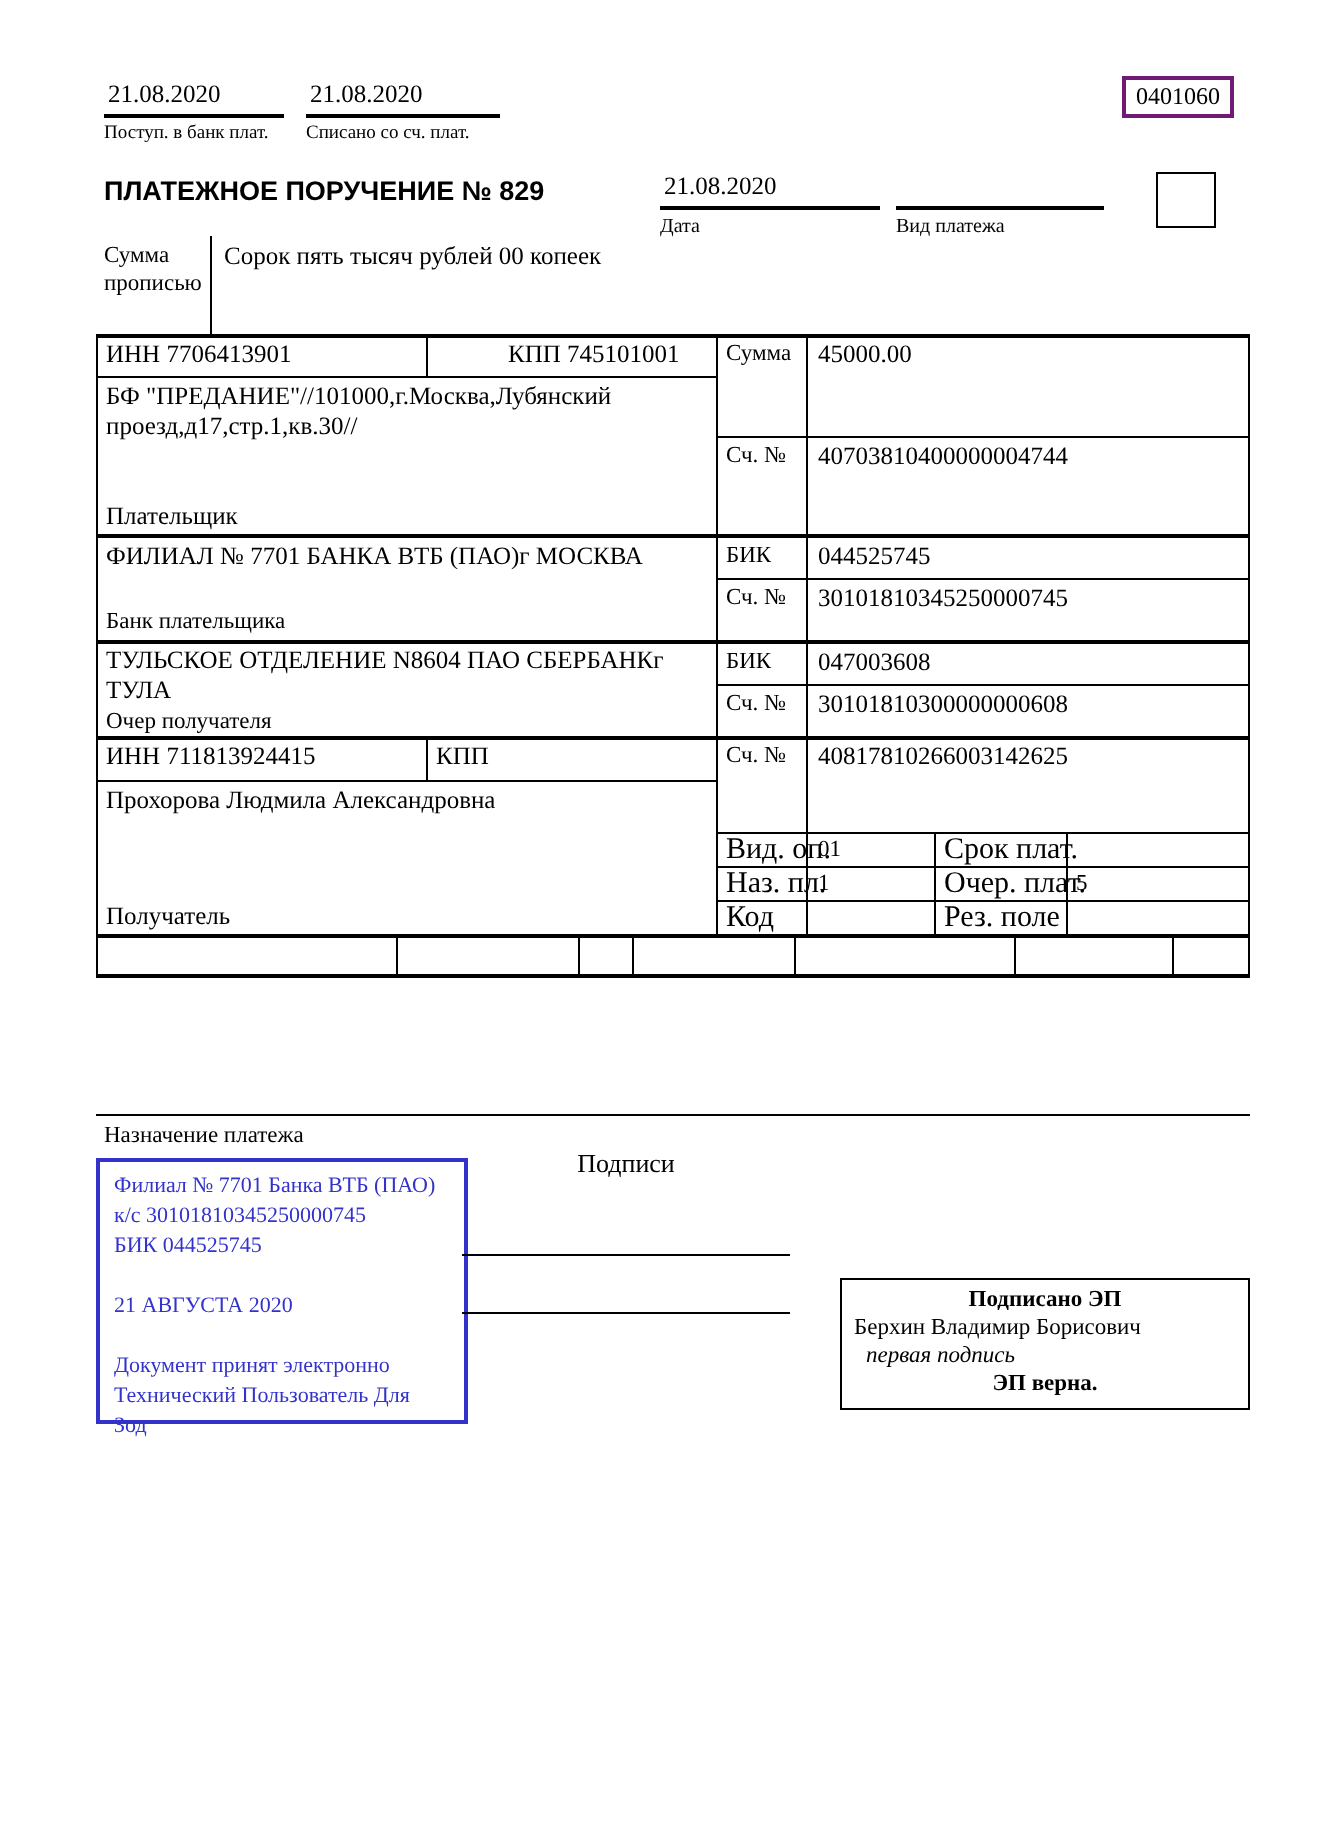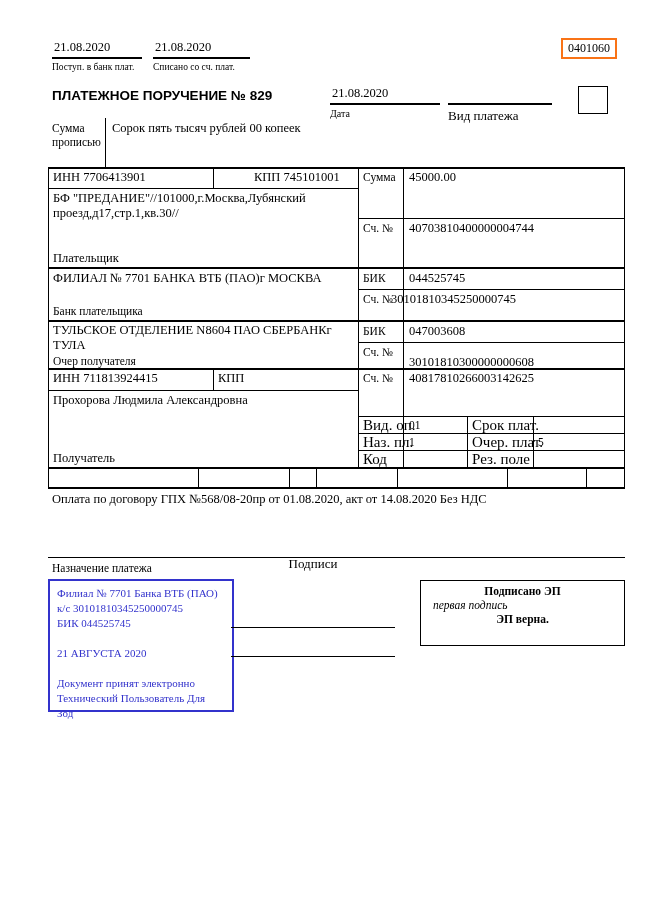--- a/index.html
+++ b/index.html
@@ -6,21 +6,21 @@
   .page{position:relative;width:660px;height:919px;background:#ffffff;
         font-family:"Liberation Serif",serif;color:#000;overflow:hidden;}
   .abs{position:absolute;}
   .v{font-size:12.5px;line-height:15px;}
   .l{font-size:15px;line-height:13px;}
   .b{font-weight:bold;}
   .ln{position:absolute;background:#000;}
   .title{font-family:"Liberation Sans",sans-serif;font-weight:bold;font-size:13.5px;}
   .dateblk .dv{font-size:12.5px;padding:0 2px 2px 2px;border-bottom:2px solid #000;}
   .dateblk .dl{font-size:9.5px;margin-top:3px;}
-  .codebox{border:2px solid #f97316;font-size:12px;padding:1px 5px;}
+  .codebox{border:2px solid #701a75;font-size:12px;padding:1px 5px;}
   .chkbox{border:1.5px solid #000;width:28px;height:26px;}
   .bluebox{border:2px solid #3333cc;color:#3333cc;font-size:11px;line-height:15px;
            padding:5px 7px;width:168px;height:119px;}
   .stampbox{border:1.5px solid #000;width:191px;height:58px;font-size:11.5px;
             line-height:14px;padding:3px 6px;}
   .ctr{text-align:center;}
   .it{font-style:italic;}
 </style>
 </head>
 <body>
@@ -37,21 +37,21 @@
   </div>
   <div class="abs codebox" style="left:561px;top:38px;">0401060</div>
 
   <div class="abs title" style="left:52px;top:88px;">ПЛАТЕЖНОЕ ПОРУЧЕНИЕ № 829</div>
   <div class="abs dateblk" style="left:330px;top:86px;">
     <div class="dv" style="width:106px;">21.08.2020</div>
     <div class="dl" style="font-size:10px;">Дата</div>
   </div>
   <div class="abs dateblk" style="left:448px;top:86px;">
     <div class="dv" style="width:100px;height:15px;"></div>
-    <div class="dl" style="font-size:13px;">Вид платежа</div>
+    <div class="dl" style="font-size:10px;">Вид платежа</div>
   </div>
   <div class="abs chkbox" style="left:578px;top:86px;"></div>
 
   <div class="abs l" style="left:52px;top:121px;width:50px;font-size:11.5px;line-height:14px;">Сумма прописью</div>
   <div class="ln" style="left:105px;top:118px;width:1px;height:49px;"></div>
   <div class="abs v" style="left:112px;top:121px;">Сорок пять тысяч рублей 00 копеек</div>
 
   <div class="abs" style="left:48px;top:167px;width:577px;height:322px;">
 
     <div class="ln" style="left:0;top:0;width:577px;height:2px;"></div>
@@ -93,28 +93,28 @@
     <div class="abs v" style="left:361px;top:3px;">45000.00</div>
     <div class="abs v" style="left:5px;top:24px;width:300px;">БФ "ПРЕДАНИЕ"//101000,г.Москва,Лубянский проезд,д17,стр.1,кв.30//</div>
     <div class="abs l" style="left:315px;top:55px;font-size:11.5px;">Сч. №</div>
     <div class="abs v" style="left:361px;top:54px;">40703810400000004744</div>
     <div class="abs v" style="left:5px;top:84px;">Плательщик</div>
 
     <div class="abs v" style="left:5px;top:104px;width:290px;">ФИЛИАЛ № 7701 БАНКА ВТБ (ПАО)г МОСКВА</div>
     <div class="abs l" style="left:315px;top:105px;font-size:11.5px;">БИК</div>
     <div class="abs v" style="left:361px;top:104px;">044525745</div>
     <div class="abs l" style="left:315px;top:126px;font-size:11.5px;">Сч. №</div>
-    <div class="abs v" style="left:343px;top:125px;">30101810345250000745</div>
+    <div class="abs v" style="left:361px;top:125px;">30101810345250000745</div>
     <div class="abs v" style="left:5px;top:137px;font-size:11.5px;">Банк плательщика</div>
 
     <div class="abs v" style="left:5px;top:156px;width:280px;">ТУЛЬСКОЕ ОТДЕЛЕНИЕ N8604 ПАО СБЕРБАНКг ТУЛА</div>
     <div class="abs l" style="left:315px;top:158px;font-size:11.5px;">БИК</div>
     <div class="abs v" style="left:361px;top:157px;">047003608</div>
     <div class="abs l" style="left:315px;top:179px;font-size:11.5px;">Сч. №</div>
-    <div class="abs v" style="left:361px;top:188px;">30101810300000000608</div>
+    <div class="abs v" style="left:361px;top:178px;">30101810300000000608</div>
     <div class="abs v" style="left:5px;top:187px;font-size:11.5px;">Очер получателя</div>
 
     <div class="abs v" style="left:5px;top:204px;">ИНН 711813924415</div>
     <div class="abs v" style="left:170px;top:204px;">КПП</div>
     <div class="abs l" style="left:315px;top:205px;font-size:11.5px;">Сч. №</div>
     <div class="abs v" style="left:361px;top:204px;">40817810266003142625</div>
     <div class="abs v" style="left:5px;top:226px;width:300px;">Прохорова Людмила Александровна</div>
     <div class="abs v" style="left:5px;top:284px;">Получатель</div>
 
     <div class="abs l" style="left:315px;top:252px;">Вид. оп.</div>
@@ -124,38 +124,38 @@
     <div class="abs l" style="left:315px;top:269px;">Наз. пл.</div>
     <div class="abs l" style="left:361px;top:269px;font-size:11.5px;">1</div>
     <div class="abs l" style="left:424px;top:269px;">Очер. плат.</div>
     <div class="abs l" style="left:490px;top:269px;font-size:11.5px;">5</div>
     <div class="abs l" style="left:315px;top:286px;text-align:right;">Код</div>
     <div class="abs l" style="left:361px;top:286px;font-size:11.5px;"></div>
     <div class="abs l" style="left:424px;top:286px;">Рез. поле</div>
     <div class="abs l" style="left:545px;top:286px;font-size:11.5px;"></div>
   </div>
 
-  <div class="abs v" style="left:52px;top:492px;width:560px;">Оплата по договору ГПХ №568/08-20пр от 01.08.2020, акт от 14.08.2020 Без НДС</div>
   <div class="ln" style="left:48px;top:557px;width:577px;height:1px;"></div>
   <div class="abs l" style="left:52px;top:562px;font-size:11.5px;">Назначение платежа</div>
 
   <div class="abs bluebox" style="left:48px;top:579px;">
     <div>Филиал № 7701 Банка ВТБ (ПАО)</div>
     <div>к/с 30101810345250000745</div>
     <div>БИК 044525745</div>
     <div style="height:15px;"></div>
     <div>21 АВГУСТА 2020</div>
     <div style="height:15px;"></div>
     <div>Документ принят электронно</div>
     <div style="width:160px;">Технический Пользователь Для Зод</div>
   </div>
 
-  <div class="abs ctr" style="left:231px;top:556px;width:164px;font-size:13px;">Подписи</div>
+  <div class="abs ctr" style="left:231px;top:574px;width:164px;font-size:13px;">Подписи</div>
   <div class="ln" style="left:231px;top:627px;width:164px;height:1px;"></div>
   <div class="ln" style="left:231px;top:656px;width:164px;height:1px;"></div>
 
-  <div class="abs stampbox" style="left:420px;top:580px;">
+  <div class="abs stampbox" style="left:420px;top:639px;">
     <div class="ctr b">Подписано ЭП</div>
+    <div>Берхин Владимир Борисович</div>
     <div class="it" style="padding-left:6px;">первая подпись</div>
     <div class="ctr b">ЭП верна.</div>
   </div>
 
 </div>
 
 </body></html>

